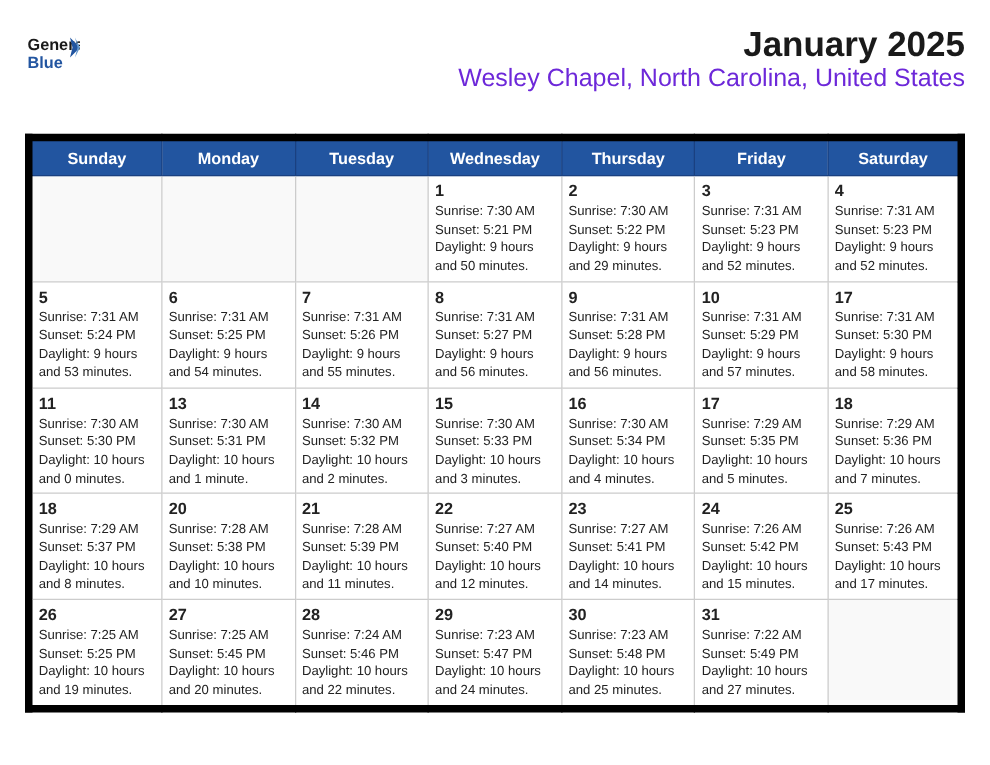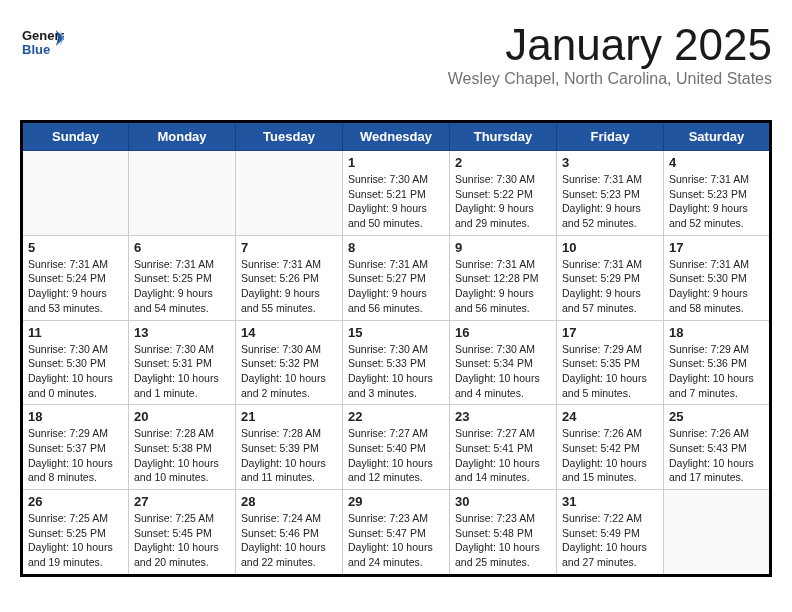--- a/index.html
+++ b/index.html
@@ -13,32 +13,32 @@
     .header {
       display: flex;
       align-items: flex-start;
       justify-content: space-between;
       margin-bottom: 10px;
     }
     .title-section {
       text-align: right;
     }
     .month-title {
-      font-size: 44px;
-      font-weight: normal;
+      font-size: 28px;
+      font-weight: bold;
       color: #1a1a1a;
     }
     .location-title {
-      font-size: 16px;
-      color: #737373;
+      font-size: 20px;
+      color: #6d28d9;
     }
     .calendar {
       width: 100%;
       border-collapse: collapse;
-      border: 3px solid #000000;
+      border: 6px solid #000000;
       margin-top: 32px;
     }
     .calendar th {
       background-color: #2255a0;
       color: #fff;
       font-size: 13px;
       font-weight: bold;
       padding: 6px 4px;
       text-align: center;
       border: 1px solid #1a4080;
@@ -163,21 +163,21 @@
         <td>
           <div class="day-number">8</div>
           <div class="cell-text">Sunrise: 7:31 AM</div>
           <div class="cell-text">Sunset: 5:27 PM</div>
           <div class="cell-text">Daylight: 9 hours</div>
           <div class="cell-text">and 56 minutes.</div>
         </td>
         <td>
           <div class="day-number">9</div>
           <div class="cell-text">Sunrise: 7:31 AM</div>
-          <div class="cell-text">Sunset: 12:28 PM</div>
+          <div class="cell-text">Sunset: 5:28 PM</div>
           <div class="cell-text">Daylight: 9 hours</div>
           <div class="cell-text">and 56 minutes.</div>
         </td>
         <td>
           <div class="day-number">10</div>
           <div class="cell-text">Sunrise: 7:31 AM</div>
           <div class="cell-text">Sunset: 5:29 PM</div>
           <div class="cell-text">Daylight: 9 hours</div>
           <div class="cell-text">and 57 minutes.</div>
         </td>

